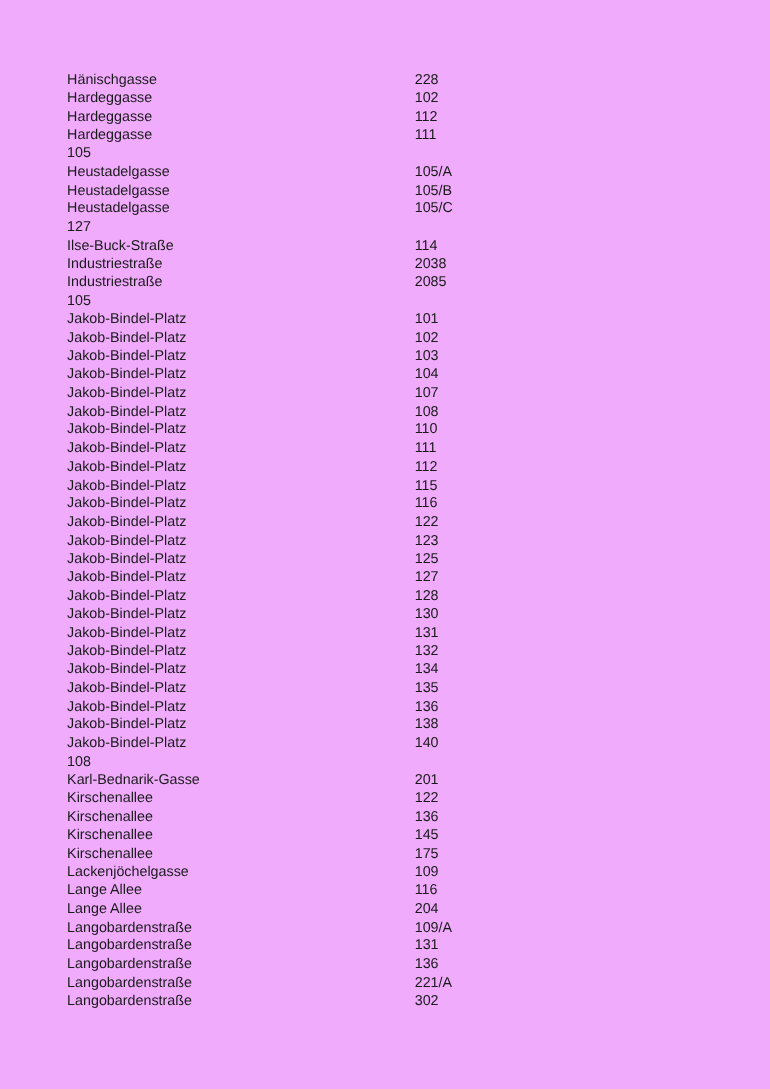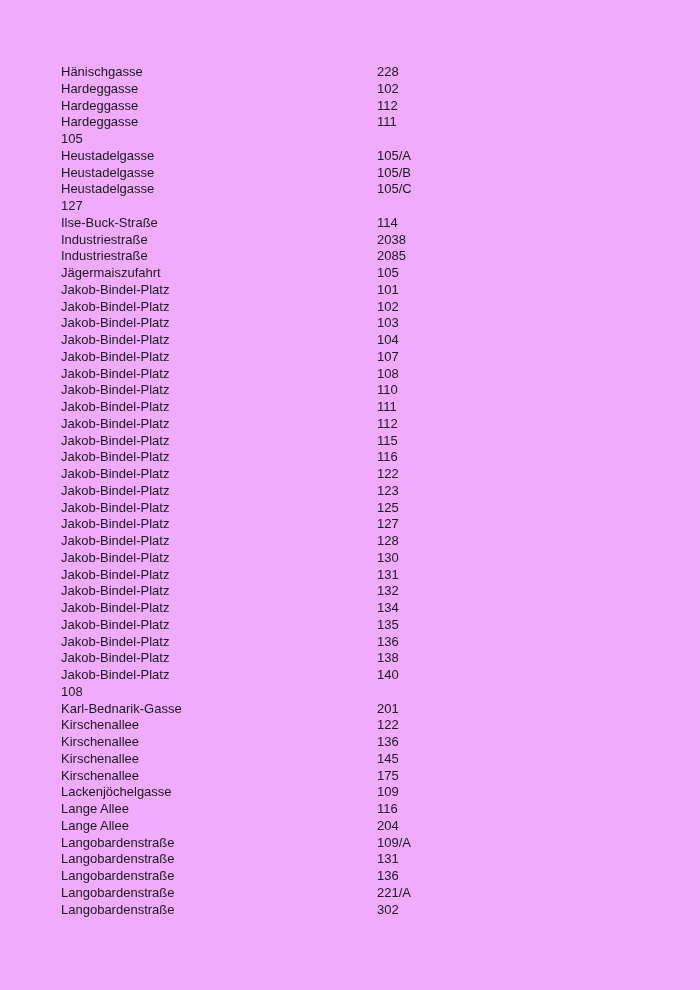--- a/index.html
+++ b/index.html
@@ -98,21 +98,20 @@
     <span class="street">Industriestraße</span>
     <span class="number">2038</span>
   </div>
 
   <div class="row">
     <span class="street">Industriestraße</span>
     <span class="number">2085</span>
   </div>
 
   <div class="row">
-    <span class="street">Jägermaiszufahrt</span>
     <span class="number">105</span>
   </div>
 
   <div class="row">
     <span class="street">Jakob-Bindel-Platz</span>
     <span class="number">101</span>
   </div>
 
   <div class="row">
     <span class="street">Jakob-Bindel-Platz</span>

